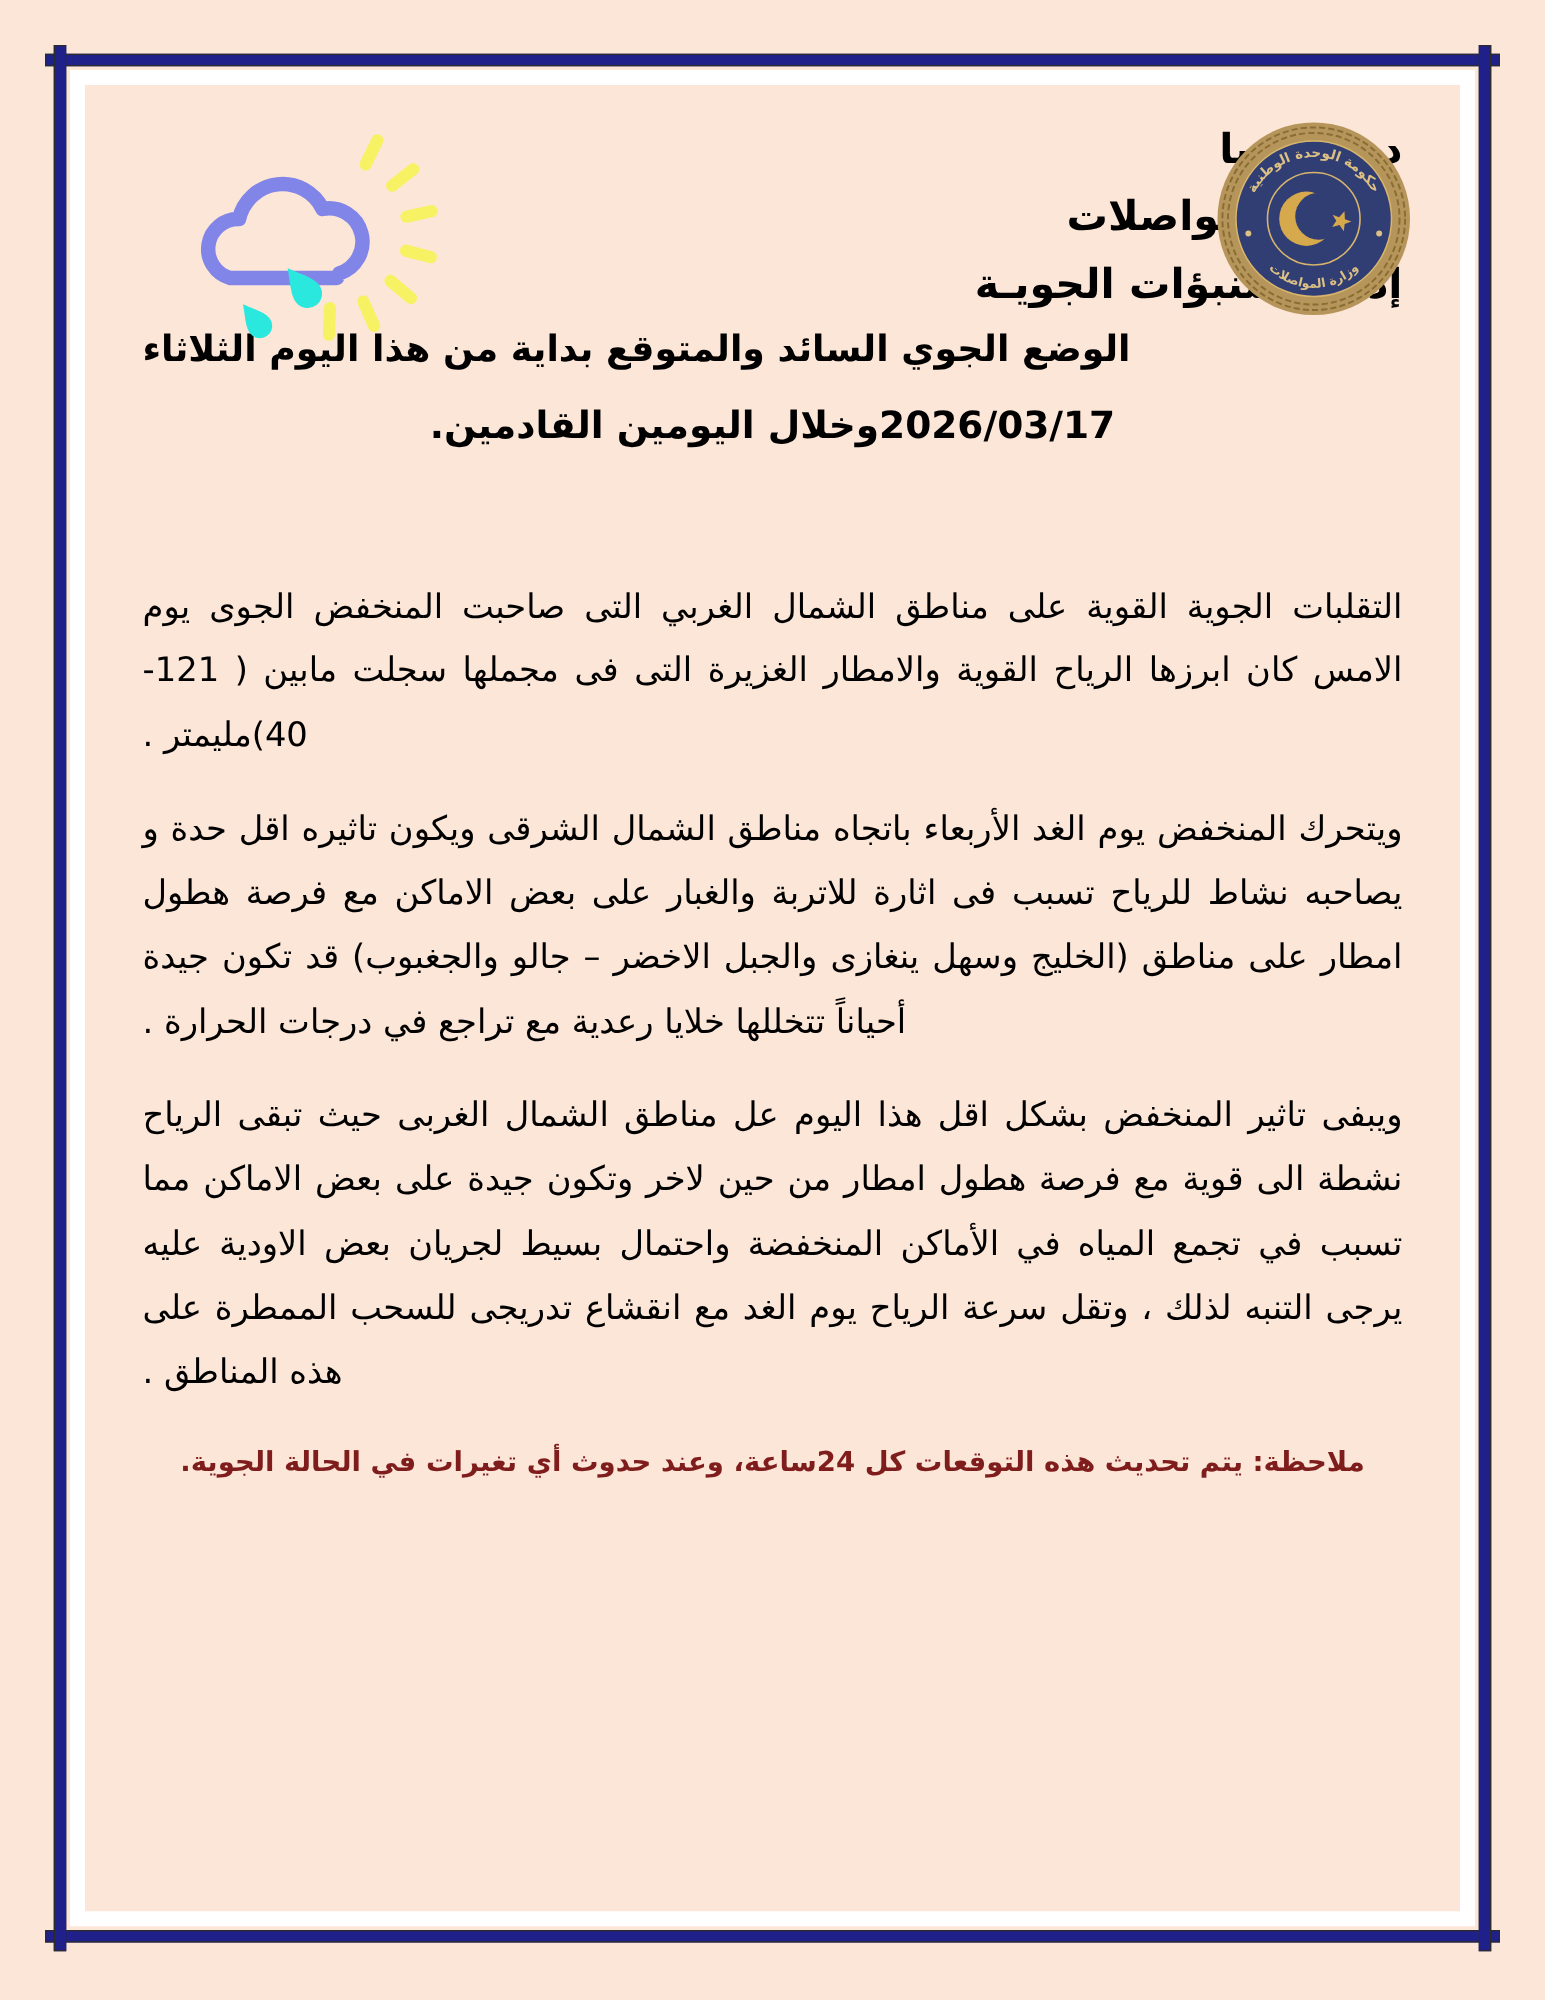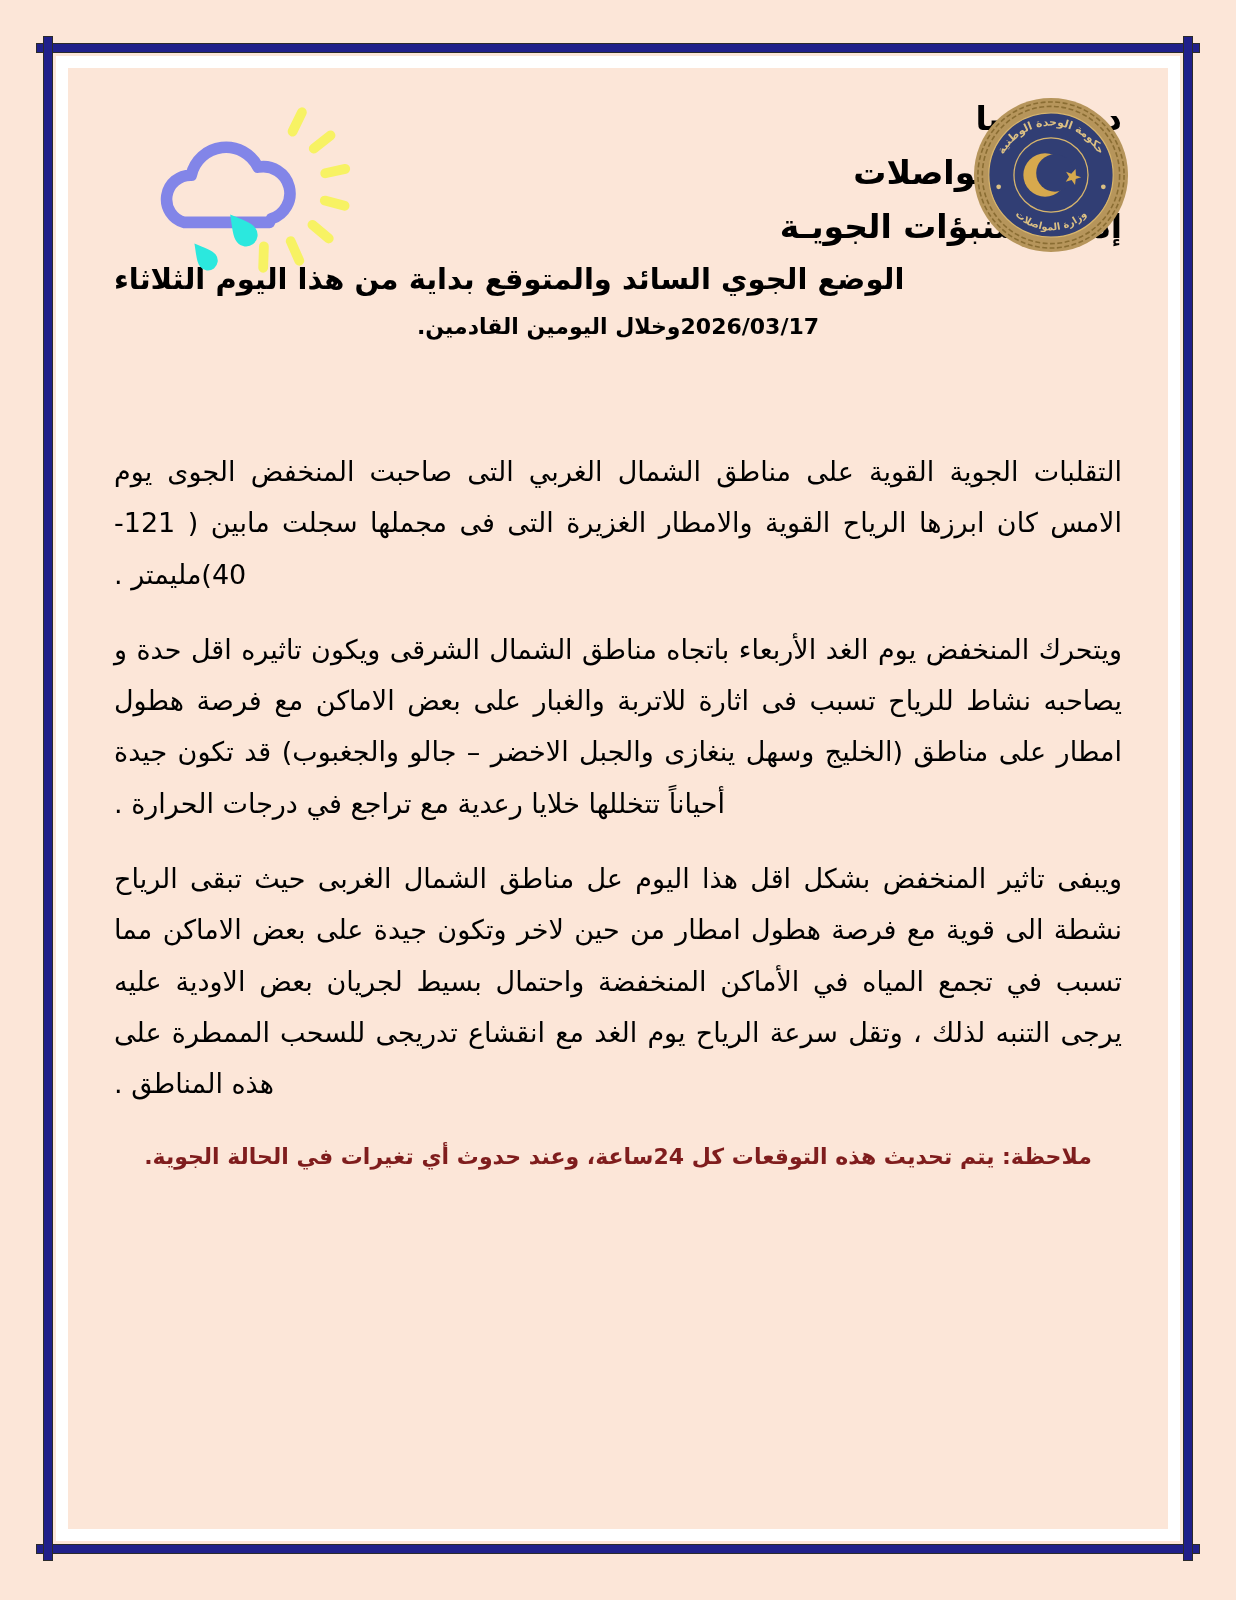--- a/index.html
+++ b/index.html
@@ -21,21 +21,21 @@
     background:#fce6d8;box-sizing:border-box;
     padding:24px 46px 10px 46px;overflow:hidden;
     direction:rtl;color:#000;
   }
   
   .corner-art{position:absolute;}
   .weather-art{left:60px;top:36px;width:228px;height:178px;}
   .seal-art{right:38px;top:28px;width:158px;height:158px;}
   .hline{text-align:right;font-weight:bold;font-size:33px;line-height:54px;white-space:nowrap;}
   .situation{text-align:left;font-weight:bold;font-size:29px;line-height:50px;white-space:nowrap;}
-  .dateline{text-align:center;font-weight:bold;font-size:22px;line-height:46px;margin-top:0;white-space:nowrap;}
+  .dateline{text-align:center;font-weight:bold;font-size:30px;line-height:46px;margin-top:14px;white-space:nowrap;}
   
   .paras{margin-top:96px;}
   .paras p{
     margin:0 0 24px 0;
     font-size:27px;font-weight:normal;line-height:1.9;
     text-align:justify;text-align-last:left;
   }
   .closing{text-align:center;font-weight:bold;font-size:31px;margin-top:28px;}
   .note{text-align:center;font-weight:bold;font-size:22px;margin-top:34px;color:#7f1d1d;}
 </style>

